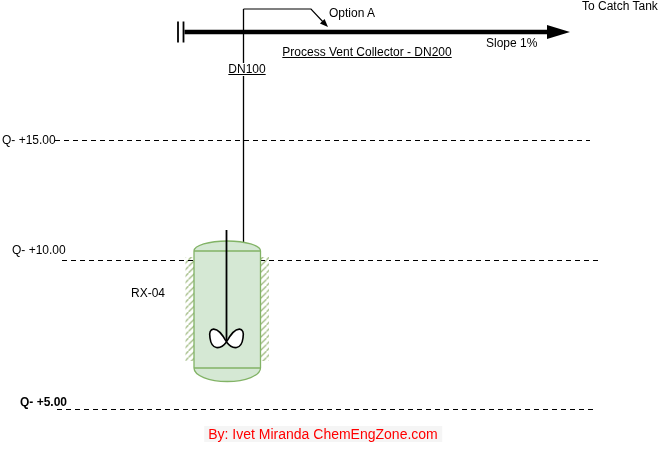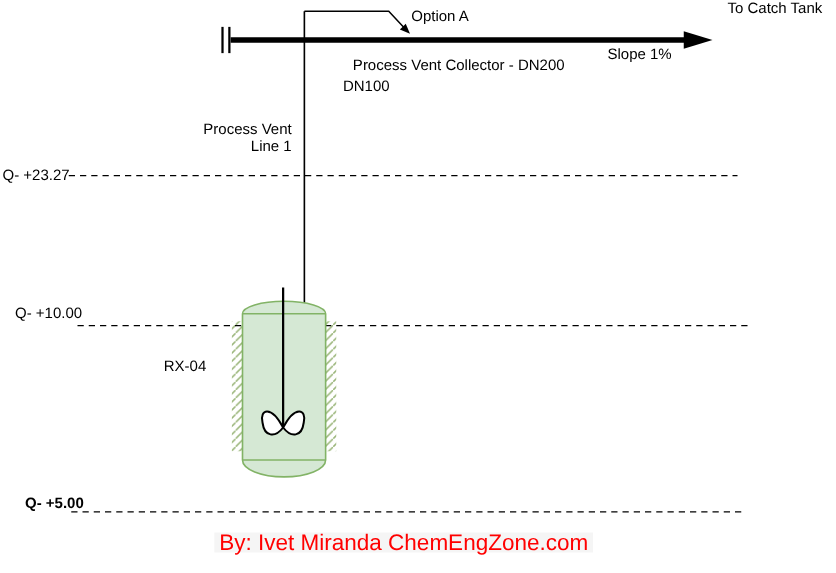--- a/index.html
+++ b/index.html
@@ -20,27 +20,27 @@
     overflow:hidden;
   }
   .canvas svg{position:absolute;left:0;top:0;}
   .lbl{
     position:absolute;
     font-size:12px;
     line-height:13px;
     white-space:nowrap;
     color:#000;
   }
-  .lbl.center{transform:translateX(-50%);text-align:right;}
-  .lbl.onwire{background:#ffffff;padding:0 2px;margin-left:46px;}
+  .lbl.center{transform:translateX(-50%);text-align:center;text-decoration:underline;}
+  .lbl.onwire{background:#ffffff;padding:0 2px;}
   .lbl.two-line{line-height:14px;}
   .credit{
     position:absolute;
     transform:translateX(-50%);
-    font-size:18px;
+    font-size:14px;
     line-height:14px;
     color:var(--credit-color);
     background:var(--credit-bg);
     padding:1px 4px;
     white-space:nowrap;
   }
 </style>
 </head>
 <body>
 
@@ -82,26 +82,22 @@
   <div class="lbl" style="left:329px;top:7px;">Option A</div>
 
   <div class="lbl" style="left:582px;top:0;">To Catch Tank</div>
 
   <div class="lbl" style="left:486px;top:37px;">Slope 1%</div>
 
   <div class="lbl center" style="left:367px;top:46px;">Process Vent Collector - DN200</div>
 
   <div class="lbl center onwire" style="left:247px;top:63px;">DN100</div>
 
-  <div class="lbl center two-line" style="left:198px;top:96px;">
-    <div>Process Vent</div>
-    <div>Line 1</div>
-  </div>
 
-  <div class="lbl" style="left:2px;top:134px;">Q- +23.27</div>
+  <div class="lbl" style="left:2px;top:134px;">Q- +15.00</div>
 
   <div class="lbl" style="left:12px;top:244px;text-align:center;">Q- +10.00</div>
 
   <div class="lbl" style="left:131px;top:287px;">RX-04</div>
 
   <div class="lbl" style="left:20px;top:396px;font-weight:bold;">Q- +5.00</div>
 
   <div class="credit" style="left:323px;top:426px;">By: Ivet Miranda ChemEngZone.com</div>
 
 </div>

